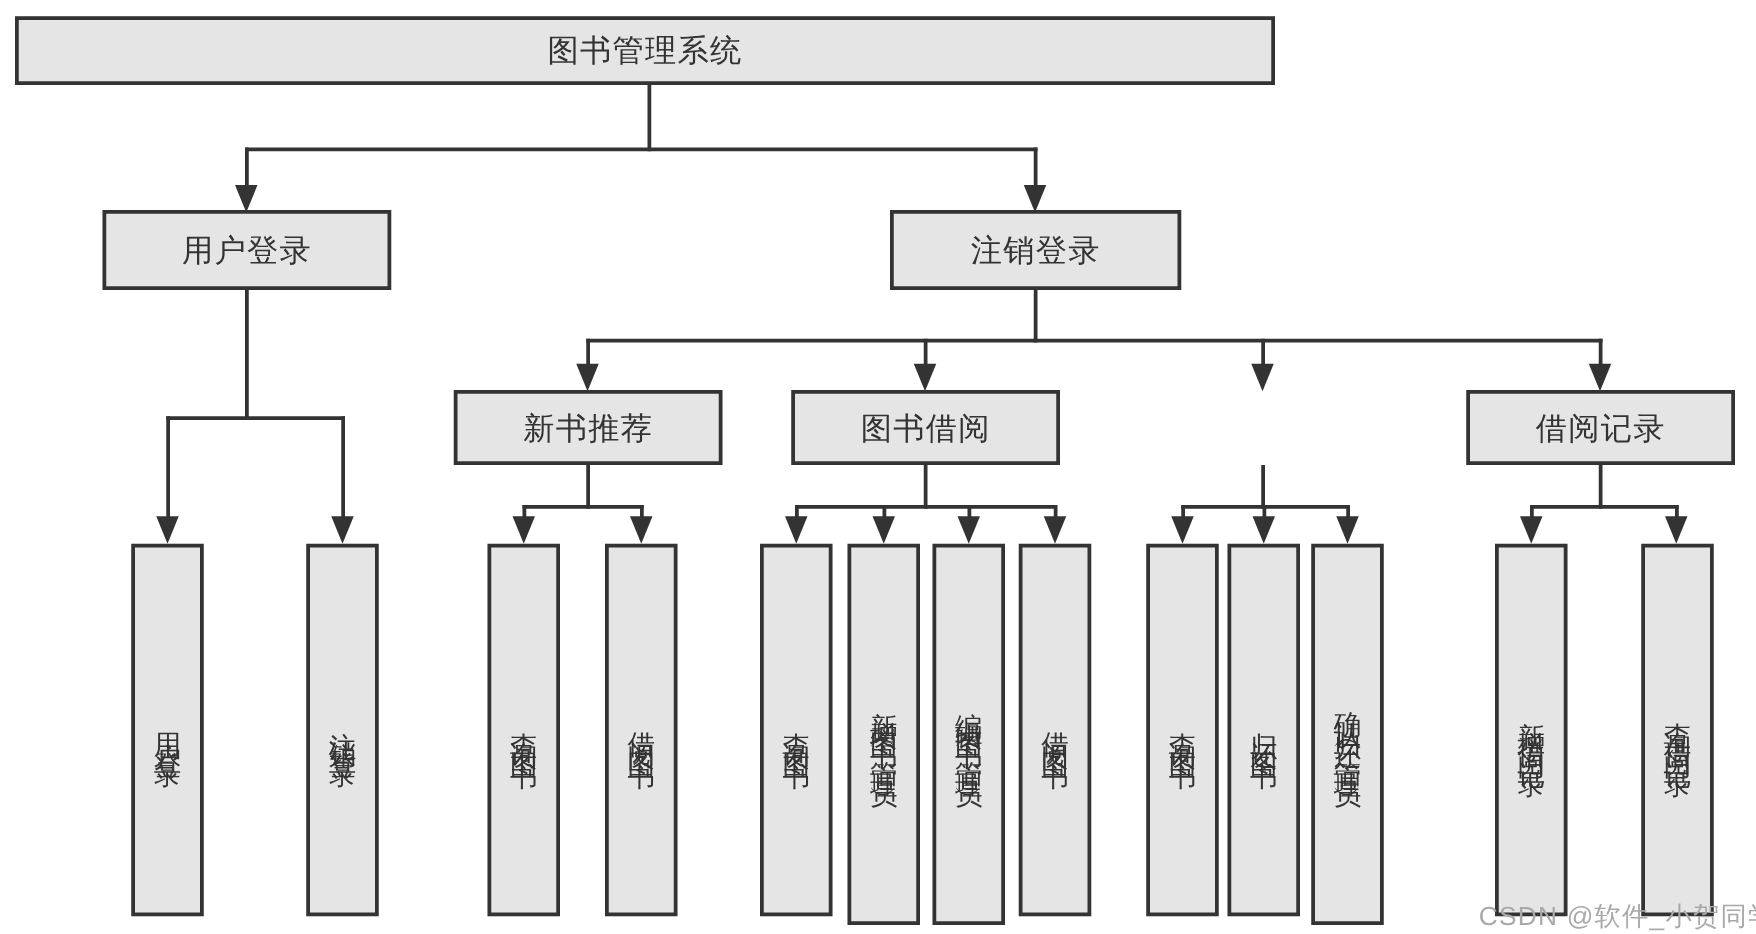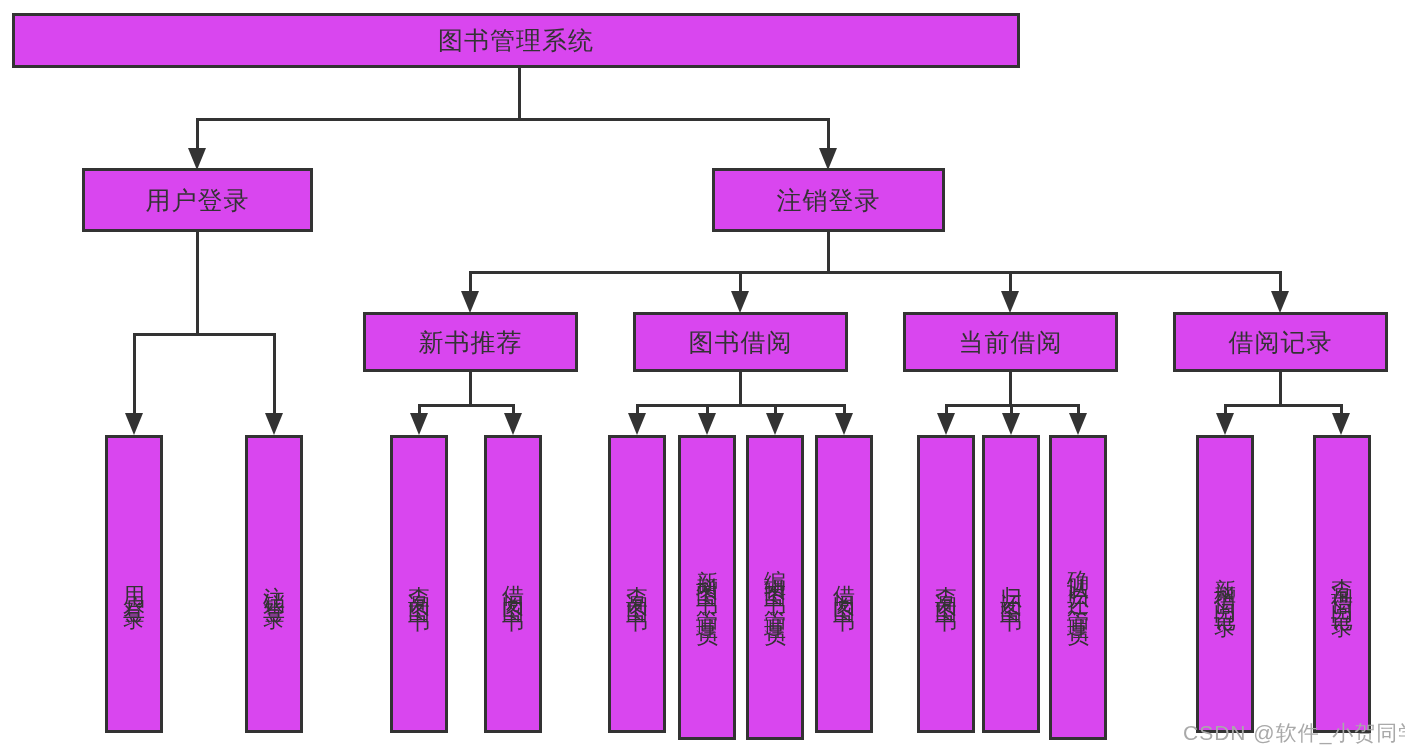--- a/index.html
+++ b/index.html
@@ -1,21 +1,21 @@
 <!DOCTYPE html>
 <html><head>
 <meta charset="utf-8">
 <style>
   html,body{margin:0;padding:0;background:#ffffff;}
   .canvas{
     position:relative;width:1405px;height:747px;background:#ffffff;overflow:hidden;
     font-family:"Liberation Sans","DejaVu Sans",sans-serif;color:#333333;
   }
   .box{
-    position:absolute;box-sizing:border-box;border:3px solid #333333;background:#d946ef;
+    position:absolute;box-sizing:border-box;border:3px solid #333333;background:#e5e5e5;
     display:flex;align-items:center;justify-content:center;text-align:center;
   }
   .h{font-size:25px;letter-spacing:1px;}
   .v{
     writing-mode:vertical-rl;text-orientation:mixed;
     font-size:22px;letter-spacing:8px;line-height:1;
   }
   .ln{position:absolute;background:#333333;}
   .arr{
     position:absolute;width:0;height:0;
@@ -73,23 +73,20 @@
   <div class="ln" style="left:1009px;top:271px;width:3px;height:22px"></div>
   <div class="arr" style="left:1001px;top:291px"></div>
   <div class="ln" style="left:1279px;top:271px;width:3px;height:22px"></div>
   <div class="arr" style="left:1271px;top:291px"></div>
 
   <div class="box h" style="left:363px;top:312px;width:215px;height:60px">
     <span>新书推荐</span>
   </div>
   <div class="box h" style="left:633px;top:312px;width:215px;height:60px">
     <span>图书借阅</span>
-  </div>
-  <div class="box h" style="left:903px;top:312px;width:215px;height:60px">
-    <span>当前借阅</span>
   </div>
   <div class="box h" style="left:1173px;top:312px;width:215px;height:60px">
     <span>借阅记录</span>
   </div>
 
   <div class="ln" style="left:469px;top:372px;width:3px;height:35px"></div>
   <div class="ln" style="left:418px;top:404px;width:97px;height:3px"></div>
   <div class="ln" style="left:418px;top:404px;width:3px;height:12px"></div>
   <div class="arr" style="left:410px;top:413px"></div>
   <div class="ln" style="left:512px;top:404px;width:3px;height:12px"></div>

